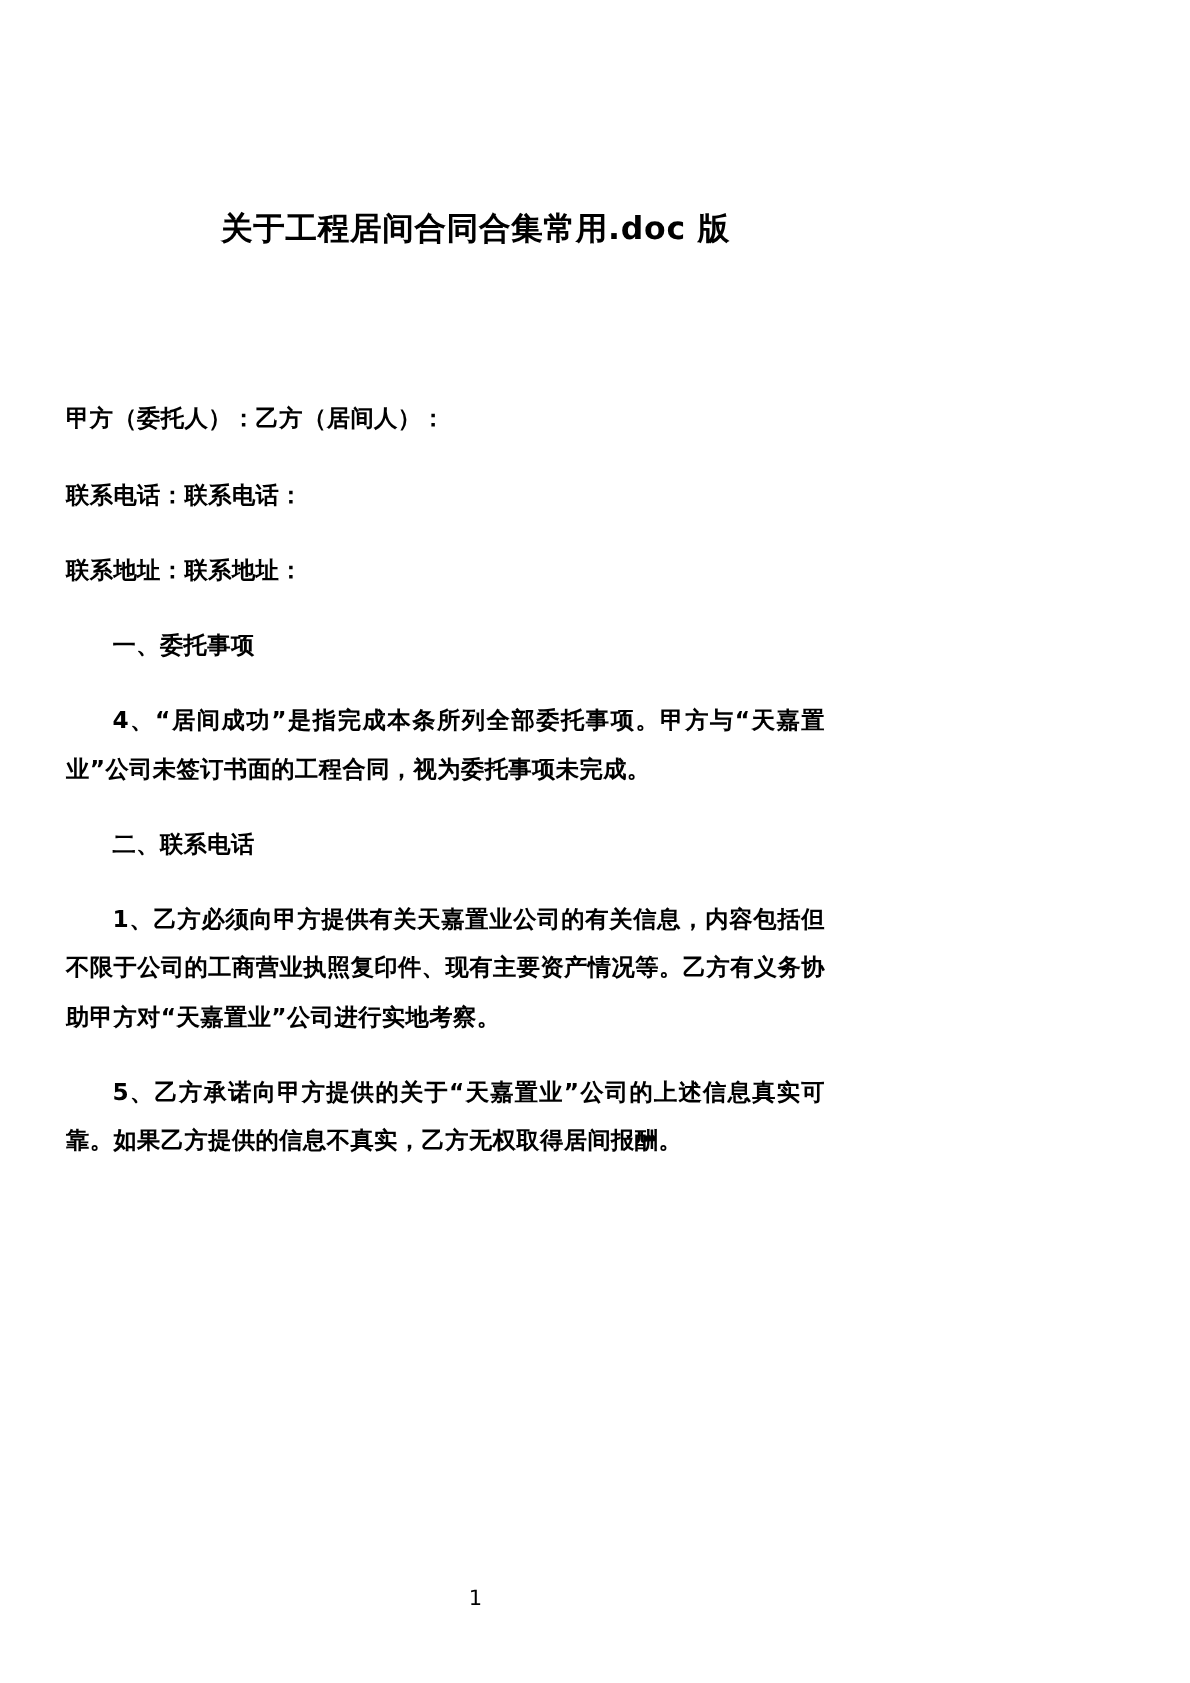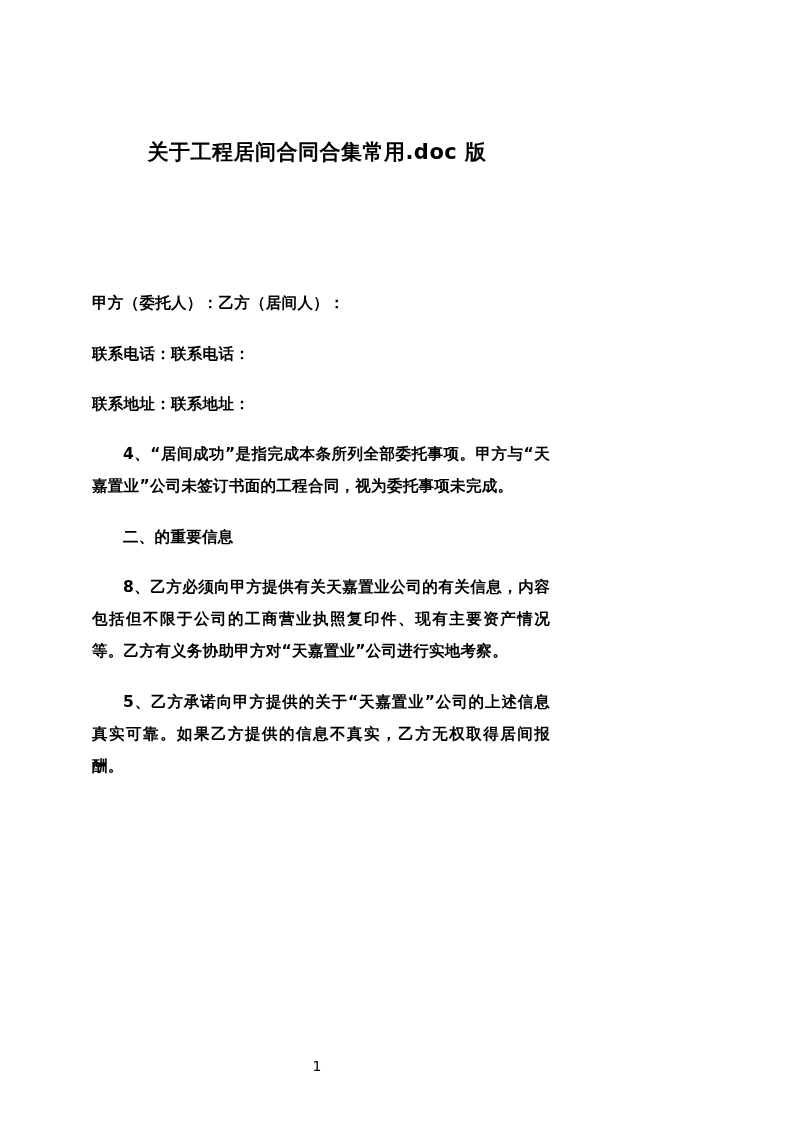--- a/index.html
+++ b/index.html
@@ -25,22 +25,22 @@
   .doc-title {
     text-align: center;
     font-size: 21px;
     font-weight: bold;
     letter-spacing: 0.5px;
     margin: 0;
     padding-top: 138px;
     line-height: 1.4;
   }
   .body-block {
-    margin-top: 120px;
-    padding-left: 92px;
+    margin-top: 96px;
+    padding-left: 44px;
     padding-right: 84px;
   }
   .para {
     font-size: 15.5px;
     line-height: 2.08;
     margin: 0 0 18px 0;
     text-align: justify;
     font-weight: bold;
     letter-spacing: 0.3px;
   }
@@ -66,27 +66,28 @@
 
   <div class="body-block">
 
     <p class="para">甲方（委托人）：乙方（居间人）：</p>
 
     <p class="para">联系电话：联系电话：</p>
 
     <p class="para">联系地址：联系地址：</p>
 
 
+    <p class="para indent">一、委托事项</p>
 
 
     <p class="para indent">4、“居间成功”是指完成本条所列全部委托事项。甲方与“天嘉置业”公司未签订书面的工程合同，视为委托事项未完成。</p>
 
-    <p class="para indent">二、的重要信息</p>
+    <p class="para indent">二、联系电话</p>
 
-    <p class="para indent">8、乙方必须向甲方提供有关天嘉置业公司的有关信息，内容包括但不限于公司的工商营业执照复印件、现有主要资产情况等。乙方有义务协助甲方对“天嘉置业”公司进行实地考察。</p>
+    <p class="para indent">1、乙方必须向甲方提供有关天嘉置业公司的有关信息，内容包括但不限于公司的工商营业执照复印件、现有主要资产情况等。乙方有义务协助甲方对“天嘉置业”公司进行实地考察。</p>
 
     <p class="para indent">5、乙方承诺向甲方提供的关于“天嘉置业”公司的上述信息真实可靠。如果乙方提供的信息不真实，乙方无权取得居间报酬。</p>
 
   </div>
 
   <div class="page-number">1</div>
 
 </div>
 
 </body></html>

